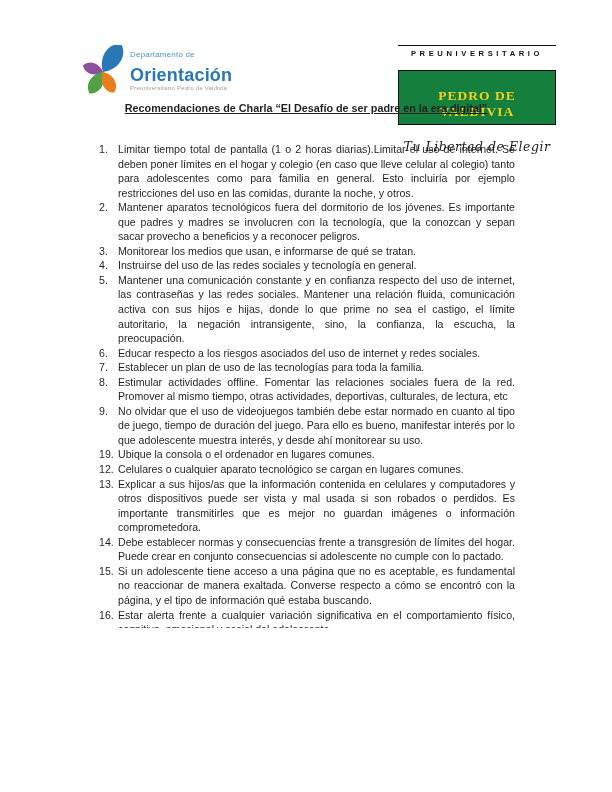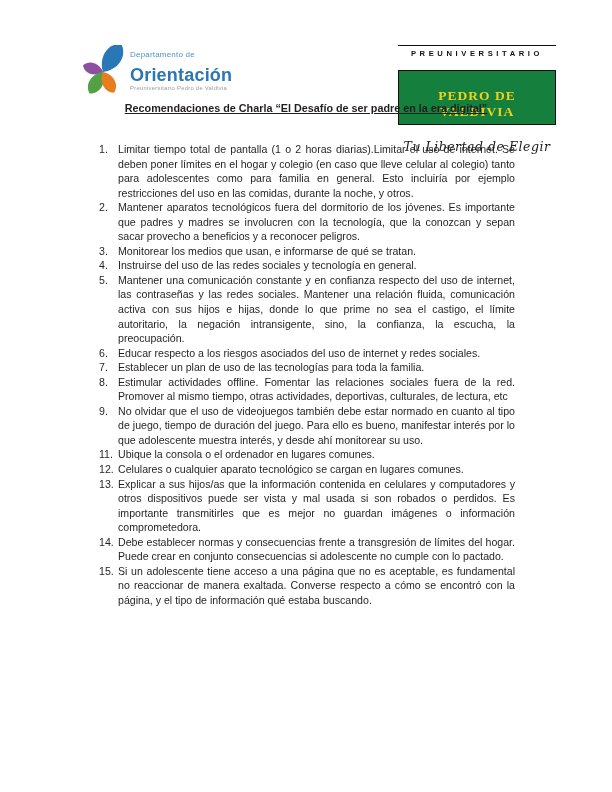--- a/index.html
+++ b/index.html
@@ -126,21 +126,21 @@
         <span class="rec-num">8.</span>
         <div class="rec-text">Estimular actividades offline. Fomentar las relaciones sociales fuera de la red. Promover al mismo tiempo, otras actividades, deportivas, culturales, de lectura, etc</div>
       </div>
 
       <div class="rec-item">
         <span class="rec-num">9.</span>
         <div class="rec-text">No olvidar que el uso de videojuegos también debe estar normado en cuanto al tipo de juego, tiempo de duración del juego. Para ello es bueno, manifestar interés por lo que adolescente muestra interés, y desde ahí monitorear su uso.</div>
       </div>
 
       <div class="rec-item">
-        <span class="rec-num">11.</span>
+        <span class="rec-num">19.</span>
         <div class="rec-text">Ubique la consola o el ordenador en lugares comunes.</div>
       </div>
 
 
       <div class="rec-item">
         <span class="rec-num">12.</span>
         <div class="rec-text">Celulares o cualquier aparato tecnológico se cargan en lugares comunes.</div>
       </div>
 
       <div class="rec-item">
@@ -151,15 +151,19 @@
       <div class="rec-item">
         <span class="rec-num">14.</span>
         <div class="rec-text">Debe establecer normas y consecuencias frente a transgresión de límites del hogar. Puede crear en conjunto consecuencias si adolescente no cumple con lo pactado.</div>
       </div>
 
       <div class="rec-item">
         <span class="rec-num">15.</span>
         <div class="rec-text">Si un adolescente tiene acceso a una página que no es aceptable, es fundamental no reaccionar de manera exaltada. Converse respecto a cómo se encontró con la página, y el tipo de información qué estaba buscando.</div>
       </div>
 
+      <div class="rec-item">
+        <span class="rec-num">16.</span>
+        <div class="rec-text">Estar alerta frente a cualquier variación significativa en el comportamiento físico, cognitivo, emocional y social del adolescente.</div>
+      </div>
     </div>
 
 </div>
 
 </body></html>

